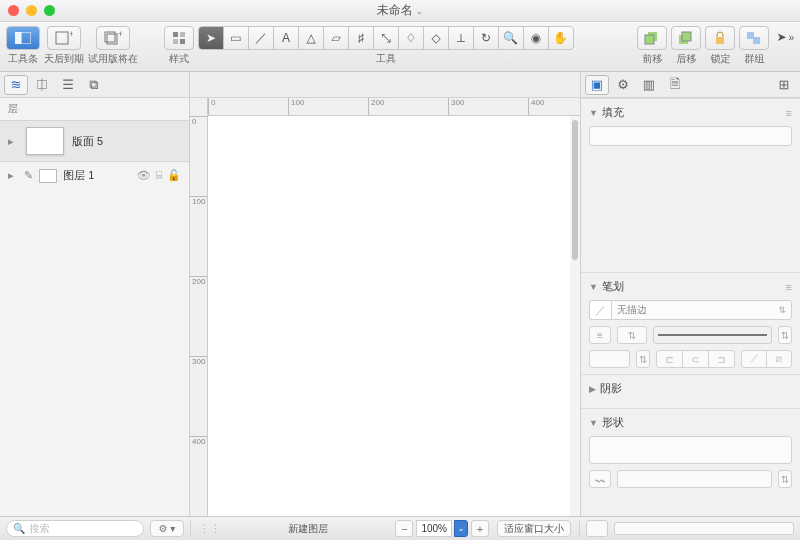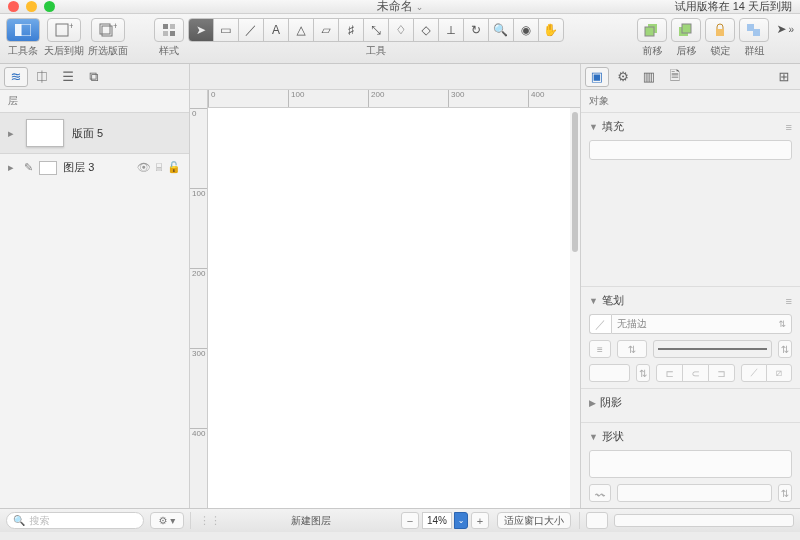--- a/index.html
+++ b/index.html
@@ -1,19 +1,19 @@
 <!DOCTYPE html>
 <html><head>
 <meta charset="utf-8">
 <style>
 * { box-sizing: border-box; margin: 0; padding: 0; font-family: -apple-system, "Helvetica Neue", Arial, sans-serif; }
 body { width: 800px; height: 540px; overflow: hidden; background: #ececec; font-size: 11px; color: #333; }
 
 
-.titlebar { height: 14px; background: linear-gradient(#f7f7f7,#e8e8e8); display:flex; align-items:center; padding:0 8px; border-bottom:1px solid #d0d0d0; position:relative; }
+.titlebar { height: 22px; background: linear-gradient(#f7f7f7,#e8e8e8); display:flex; align-items:center; padding:0 8px; border-bottom:1px solid #d0d0d0; position:relative; }
 .traffic { display:flex; gap:7px; }
 .tl { width:11px; height:11px; border-radius:50%; }
 .tl.r{background:#ff5f56;} .tl.y{background:#ffbd2e;} .tl.g{background:#27c93f;}
 .title-center{position:absolute; left:50%; transform:translateX(-50%); font-size:12px; color:#555;}
 .title-center .chev{font-size:9px; color:#888; margin-left:3px;}
 .trial{margin-left:auto; font-size:11px; color:#444;}
 
 
 .toolbar{height:50px; background:linear-gradient(#f6f6f6,#e6e6e6); border-bottom:1px solid #c8c8c8; display:flex; align-items:flex-start; padding:4px 6px 0 6px; gap:4px;}
 .tb-group{display:flex; flex-direction:column; align-items:center; gap:2px;}
@@ -106,21 +106,20 @@
 
 <div class="titlebar">
   <div class="traffic">
     <div class="tl r"></div>
     <div class="tl y"></div>
     <div class="tl g"></div>
   </div>
   <div class="title-center">
     <span>未命名</span><span class="chev">⌄</span>
   </div>
-  <div class="trial">试用版将在 14 天后到期</div>
 </div>
 
 <div class="toolbar">
   <div class="tb-group">
     <div class="tb-btns">
         <div class="tb-btn active" style="width:34px">
           <svg width="16" height="12">
             <rect x="0" y="0" width="6" height="12" fill="#fff" opacity=".9"></rect>
             <rect x="6" y="0" width="10" height="12" fill="none" stroke="#fff"></rect>
           </svg>
@@ -143,21 +142,21 @@
   <div class="tb-group">
     <div class="tb-btns">
         <div class="tb-btn" style="width:34px">
           <svg width="18" height="14">
             <rect x="3" y="3" width="10" height="10" fill="none" stroke="#777"></rect>
             <rect x="1" y="1" width="10" height="10" fill="none" stroke="#777"></rect>
             <text x="14" y="6" font-size="9" fill="#777">+</text>
           </svg>
         </div>
       </div>
-    <div class="tb-label">所选版面</div>
+    <div class="tb-label">试用版将在</div>
   </div>
 
   <div style="width:18px"></div>
 
   <div class="tb-group">
     <div class="tb-btns">
         <div class="tb-btn" style="width:30px">
           <svg width="14" height="14">
             <rect x="1" y="1" width="5" height="5" fill="#888"></rect>
             <rect x="8" y="1" width="5" height="5" fill="#bbb"></rect>
@@ -265,21 +264,21 @@
     <div class="hdr">层</div>
     <div class="canvas-row">
       <span class="disc">▸</span>
       <div class="thumb"></div>
       <span>版面 5</span>
     </div>
     <div class="layer-row">
       <span class="disc">▸</span>
       <span class="edit">✎</span>
       <div class="swatch"></div>
-      <span>图层 3</span>
+      <span>图层 1</span>
       <div class="icons">
         <span>👁</span>
         <span>⌸</span>
         <span>🔓</span>
       </div>
     </div>
   </div>
 
   <div class="center">
     <div class="corner"></div>
@@ -299,21 +298,20 @@
         <div class="tick" style="left:320px">400</div>
       </div>
       <div class="paper-area"></div>
     </div>
     <div class="vscroll">
         <div class="thumb"></div>
       </div>
   </div>
 
   <div class="sidebar-r">
-    <div class="hdr">对象</div>
 
     <div class="insp-sec">
       <div class="title">
           <span class="tri">▼</span>
           <span>填充</span>
           <span class="menu">≡</span>
         </div>
       <div class="field"></div>
     </div>
 
@@ -387,21 +385,21 @@
       </div>
     <div class="gearbtn">⚙ ▾</div>
   </div>
   <div class="footer-c">
     <span class="handle">⋮⋮</span>
     <div class="footer-spacer"></div>
     <span class="footer-label">新建图层</span>
     <div class="footer-spacer"></div>
     <div class="zoom">
       <div class="zbtn">−</div>
-      <div class="zval">14%</div>
+      <div class="zval">100%</div>
       <div class="zsel">⌄</div>
       <div class="zbtn">+</div>
     </div>
     <div class="fitbtn">
         <span>适应窗口大小</span>
       </div>
   </div>
   <div class="footer-r">
     <div class="fsw"></div>
     <div class="fbar"></div>

